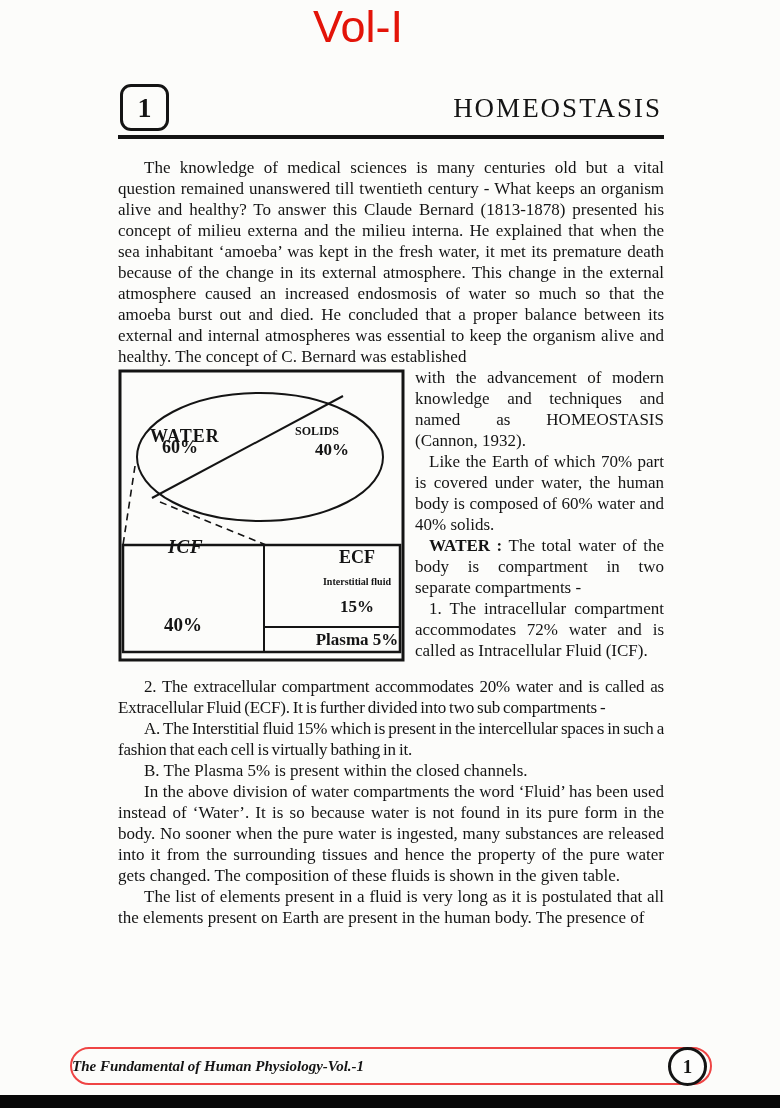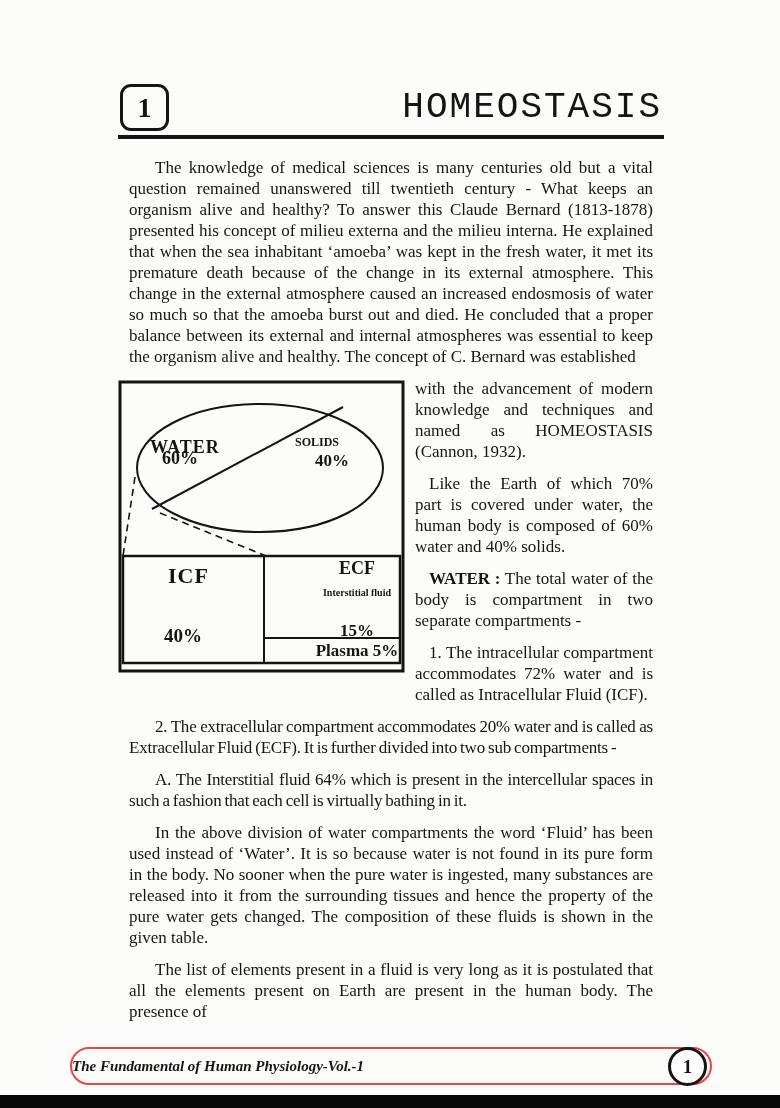--- a/index.html
+++ b/index.html
@@ -17,30 +17,30 @@
   }
   .content { position:absolute; left:118px; top:84px; width:546px; }
   .chapter-header { position:relative; }
   .chapter-box {
     position:absolute; left:2px; top:0; width:49px; height:47px;
     border:3px solid #141414; border-radius:11px;
     display:flex; align-items:center; justify-content:center;
     font-size:28px; font-weight:bold; background:#fcfcfa;
   }
   .chapter-title {
-    text-align:right; font-family:Liberation Mono, monospace;
-    font-weight:400; font-size:36px; line-height:48px; letter-spacing:2px;
+    text-align:right; font-family:Liberation Serif, serif;
+    font-weight:400; font-size:27px; line-height:48px; letter-spacing:2px;
     padding-right:2px;
   }
   .title-rule { height:4px; background:#141414; margin-top:3px; }
   .body-text {
     margin-top:18px; font-size:17px; line-height:21px;
     text-align:justify;
   }
-  .body-text p { margin:11px; }
+  .body-text p { margin:0; }
   .ind { text-indent:26px; }
   .ind-sm { text-indent:14px; }
   .tight { letter-spacing:-0.2px; word-spacing:-1px; }
   .clear { clear:left; }
   .figure {
     float:left; width:287px; height:293px;
     margin:2px 10px 14px 0; position:relative;
   }
   .fig-svg { position:absolute; left:0; top:0; width:287px; height:293px; }
   .fl { position:absolute; font-weight:bold; line-height:1.1; white-space:nowrap; }
@@ -60,20 +60,21 @@
   .bottom-strip {
     position:absolute; left:0; bottom:0; width:780px; height:13px;
     background:#080808;
   }
 </style>
 </head>
 <body>
 
 <div class="page">
 
+  <div class="vol-label" style="color: rgb(227, 20, 9);">Vol-I</div>
 
   <div class="content">
 
     <div class="chapter-header">
       <div class="chapter-box">
         <span>1</span>
       </div>
       <div class="chapter-title">HOMEOSTASIS</div>
       <div class="title-rule"></div>
     </div>
@@ -90,35 +91,36 @@
           <line x1="17" y1="97" x2="5" y2="176" stroke="#141414" stroke-width="1.6" stroke-dasharray="7,5"></line>
           <line x1="42" y1="133" x2="148" y2="176" stroke="#141414" stroke-width="1.6" stroke-dasharray="7,5"></line>
           <rect x="5" y="176" width="277" height="107" fill="none" stroke="#141414" stroke-width="2.5"></rect>
           <line x1="146" y1="176" x2="146" y2="283" stroke="#141414" stroke-width="2"></line>
           <line x1="146" y1="258" x2="282" y2="258" stroke="#141414" stroke-width="2"></line>
         </svg>
         <div class="fl" style="left:32px; top:58px; font-size:18px; letter-spacing:1px;">WATER</div>
         <div class="fl" style="left:44px; top:69px; font-size:18px;">60%</div>
         <div class="fl" style="left:177px; top:56px; font-size:12px;">SOLIDS</div>
         <div class="fl" style="left:197px; top:72px; font-size:17px;">40%</div>
-        <div class="fl" style="left:50px; top:184px; font-size:22px; letter-spacing:1px;">ICF</div>
+        <div class="fl" style="left:50px; top:168px; font-size:19px; letter-spacing:1px;font-style:italic;">ICF</div>
         <div class="fl" style="left:46px; top:246px; font-size:19px;">40%</div>
         <div class="fl ctr" style="left:148px; top:179px; width:134px; font-size:18px;">ECF</div>
         <div class="fl ctr" style="left:148px; top:207px; width:134px; font-size:10px;">Interstitial fluid</div>
-        <div class="fl ctr" style="left:148px; top:242px; width:134px; font-size:17px;">15%</div>
+        <div class="fl ctr" style="left:148px; top:229px; width:134px; font-size:17px;">15%</div>
         <div class="fl ctr" style="left:148px; top:262px; width:134px; font-size:17px;">Plasma 5%</div>
       </div>
 
       <p>with the advancement of modern knowledge and techniques and named as HOMEOSTASIS (Cannon, 1932).</p>
       <p class="ind-sm">Like the Earth of which 70% part is covered under water, the human body is composed of 60% water and 40% solids.</p>
       <p class="ind-sm"><b>WATER :</b> <span>The total water of the body is compartment in two separate compartments -</span></p>
       <p class="ind-sm">1. The intracellular compartment accommodates 72% water and is called as Intracellular Fluid (ICF).</p>
 
       <p class="clear ind tight">2. The extracellular compartment accommodates 20% water and is called as Extracellular Fluid (ECF). It is further divided into two sub compartments -</p>
-      <p class="ind tight">A. The Interstitial fluid 64% which is present in the intercellular spaces in such a fashion that each cell is virtually bathing in it.</p>
+      <p class="ind tight">A. The Interstitial fluid 15% which is present in the intercellular spaces in such a fashion that each cell is virtually bathing in it.</p>
+      <p class="ind">B. The Plasma 5% is present within the closed channels.</p>
       <p class="ind">In the above division of water compartments the word ‘Fluid’ has been used instead of ‘Water’. It is so because water is not found in its pure form in the body. No sooner when the pure water is ingested, many substances are released into it from the surrounding tissues and hence the property of the pure water gets changed. The composition of these fluids is shown in the given table.</p>
       <p class="ind">The list of elements present in a fluid is very long as it is postulated that all the elements present on Earth are present in the human body. The presence of</p>
 
     </div>
   </div>
 
   <div class="footer-pill">
     <span>The Fundamental of Human Physiology-Vol.-1</span>
   </div>
   <div class="page-circle">

